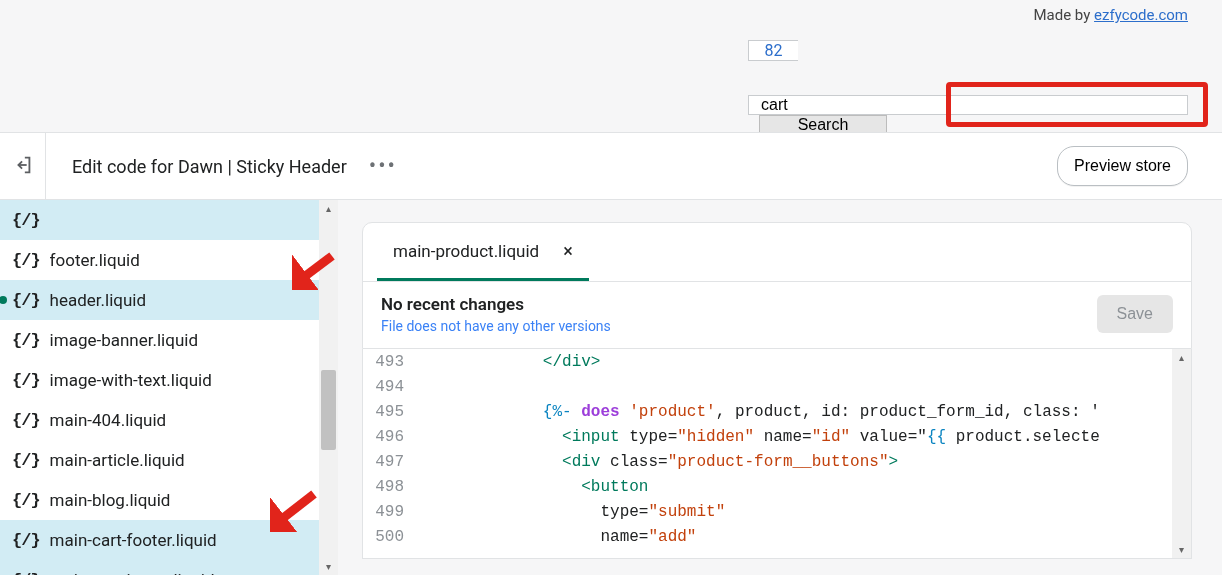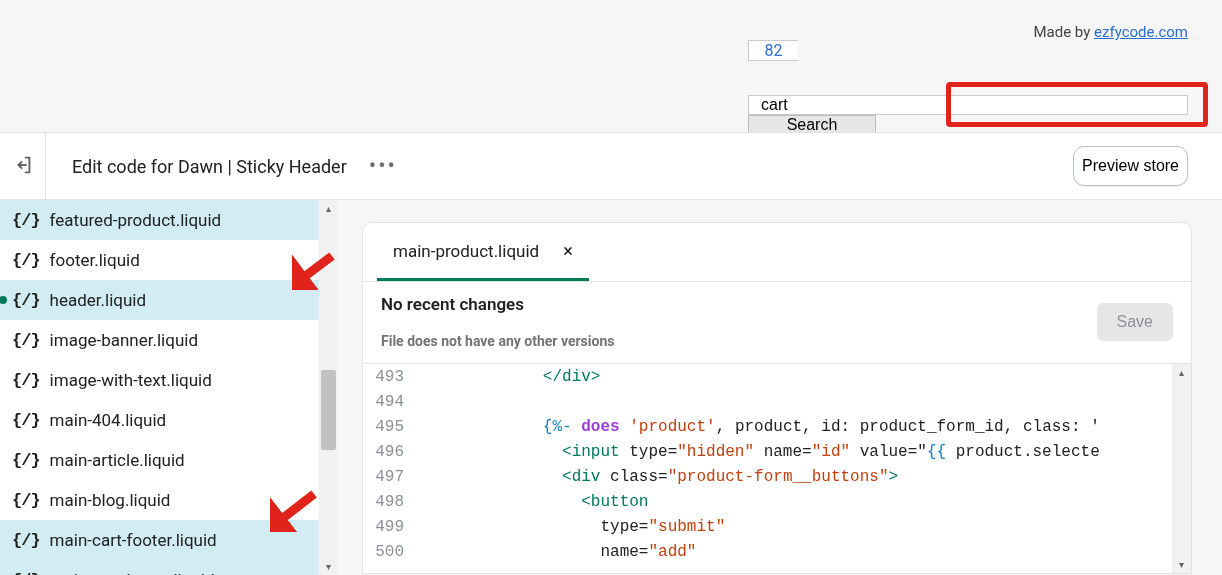--- a/index.html
+++ b/index.html
@@ -1,37 +1,37 @@
 <!DOCTYPE html>
 <html><head>
 <meta charset="utf-8">
 <style>
   * { box-sizing: border-box; margin: 0; padding: 0; }
   body { font-family: -apple-system, BlinkMacSystemFont, "Segoe UI", Roboto, sans-serif; font-size: 14px; color: #202223; background: #f6f6f7; width: 1222px; height: 575px; overflow: hidden; position: relative; }
 
   .top-search-area { position: absolute; top: 0; left: 0; right: 0; height: 132px; background: #f6f6f7; }
-  .madeby { position: absolute; top: 23px; right: 34px; font-size: 15px; color: #444; }
+  .madeby { position: absolute; top: 6px; right: 34px; font-size: 15px; color: #444; }
   .madeby a { color: #2c6ecb; text-decoration: underline; }
 
   .search-row { position: absolute; top: 40px; left: 748px; right: 34px; height: 42px; display: flex; flex-direction: column; }
   .count-box { width: 50px; border: 1px solid #c9cccf; border-right: none; background: #fff; display:flex; align-items:center; justify-content:center; color:#2c6ecb; font-size:16px; }
   .search-input { flex: 1; border: 1px solid #c9cccf; background: #fff; padding: 0 12px; font-size: 16px; outline: none; margin-top: 34px; }
-  .search-btn { width: 128px; margin-left: 0; background: #e6e6e6; border: 1px solid #bcbcbc; font-size: 16px; cursor: pointer; }
+  .search-btn { width: 128px; margin-left: 11px; background: #e6e6e6; border: 1px solid #bcbcbc; font-size: 16px; cursor: pointer; }
 
   .regex-box { position: absolute; top: 86px; right: 20px; display:flex; align-items:center; gap:6px; padding: 8px 14px 8px 10px; }
   .regex-box input { width:16px; height:16px; accent-color:#1a73e8; }
   .regex-box span { font-size: 16px; }
   .regex-highlight { position:absolute; top:82px; right:14px; width:262px; height:45px; border:5px solid #e1241b; border-radius:4px; pointer-events:none; }
 
   .header-bar { position: absolute; top:132px; left:0; right:0; height:68px; background:#fff; border-top:1px solid #e1e3e5; border-bottom:1px solid #e1e3e5; display:flex; align-items:center; }
   .back-btn { width:46px; height:100%; border-right:1px solid #e1e3e5; display:flex; align-items:center; justify-content:center; cursor:pointer; }
   .back-icon svg { width:22px; height:22px; stroke:#5c5f62; fill:none; stroke-width:2; }
   .page-title { padding-left: 26px; font-size: 18px; font-weight:400; color:#202223; }
   .more-dots { margin-left: 22px; color:#6d7175; font-size:22px; letter-spacing:2px; cursor:pointer; line-height:1; }
-  .preview-btn { margin-left:auto; margin-right:34px; background:#fff; border:1px solid #babfc3; border-radius:11px; padding:10px 8px; font-size:16px; cursor:pointer; box-shadow:0 1px 0 rgba(0,0,0,0.05); }
+  .preview-btn { margin-left:auto; margin-right:34px; background:#fff; border:1px solid #babfc3; border-radius:17px; padding:10px 16px; font-size:16px; cursor:pointer; box-shadow:0 1px 0 rgba(0,0,0,0.05); }
 
   .body-area { position:absolute; top:200px; left:0; right:0; bottom:0; display:flex; }
   .sidebar { width:338px; position:relative; background:#fff; overflow:hidden; }
   .file-list { list-style:none; }
   .file-item { display:flex; align-items:center; height:40px; padding-left:12px; font-size:17px; cursor:pointer; position:relative; }
   .file-item.highlighted { background:#d2ecf4; }
   .file-icon { font-family: "Courier New", monospace; font-weight:bold; font-size:17px; color:#202223; margin-right:10px; letter-spacing:-1px; }
   .dot { position:absolute; left:-1px; top:50%; transform:translateY(-50%); width:8px; height:8px; background:#007a5c; border-radius:50%; }
 
   .sidebar-scroll { position:absolute; top:0; right:0; width:19px; height:100%; background:#f1f1f1; }
@@ -39,21 +39,21 @@
   .sidebar-scroll .up, .sidebar-scroll .down { position:absolute; left:0; width:19px; height:17px; display:flex; align-items:center; justify-content:center; font-size:10px; color:#666; }
   .sidebar-scroll .up { top:0; } .sidebar-scroll .down { bottom:0; }
 
   .editor-area { flex:1; position:relative; padding: 22px 30px 17px 24px; background:#f6f6f7; }
   .tabs-panel { background:#fff; border:1px solid #e1e3e5; border-radius:10px 10px 0 0; }
   .tab-bar { display:flex; align-items:center; height:58px; padding-left:14px; }
   .tab { display:flex; align-items:center; gap:24px; padding:0 16px; height:100%; font-size:17px; border-bottom:3px solid #007a5c; }
   .tab-close { font-size:18px; cursor:pointer; color:#202223; }
   .changes-bar { display:flex; align-items:center; justify-content:space-between; padding:12px 18px 14px 18px; border-top:1px solid #e1e3e5; }
   .changes-title { font-size:17px; font-weight:600; }
-  .changes-sub { font-size:14px; color:#737373; margin-top:19px;font-weight:bold; }
+  .changes-sub { font-size:14px; color:#3b82f6; margin-top:4px; }
   .save-btn { background:#e6e6e6; color:#8c9196; border:none; border-radius:6px; padding:10px 20px; font-size:16px; cursor:not-allowed; }
 
   .code-panel { background:#fff; border:1px solid #e1e3e5; border-top:none; position:relative; height:210px; overflow:hidden; }
   .code-line { display:flex; height:25px; align-items:center; font-family:"Courier New", monospace; font-size:16px; white-space:pre; }
   .gutter { width:55px; text-align:right; padding-right:14px; color:#8c9196; flex-shrink:0; }
   .code-content { flex:1; overflow:hidden; }
   .tok-tag { color:#007a5c; }
   .tok-kw { color:#9c3eda; font-weight:bold; }
   .tok-str { color:#c2410c; }
   .tok-delim { color:#0a84c1; }
@@ -92,21 +92,20 @@
   <div class="page-title">Edit code for Dawn | Sticky Header</div>
   <div class="more-dots">•••</div>
   <button class="preview-btn">Preview store</button>
 </div>
 
 <div class="body-area">
   <div class="sidebar">
     <ul class="file-list" id="file-list">
         <li class="file-item highlighted">
           <span class="file-icon">{/}</span>
-          <span>featured-product.liquid</span>
         </li>
         <li class="file-item">
           <span class="file-icon">{/}</span>
           <span>footer.liquid</span>
         </li>
         <li class="file-item highlighted">
           <span class="dot"></span>
           <span class="file-icon">{/}</span>
           <span>header.liquid</span>
         </li>

